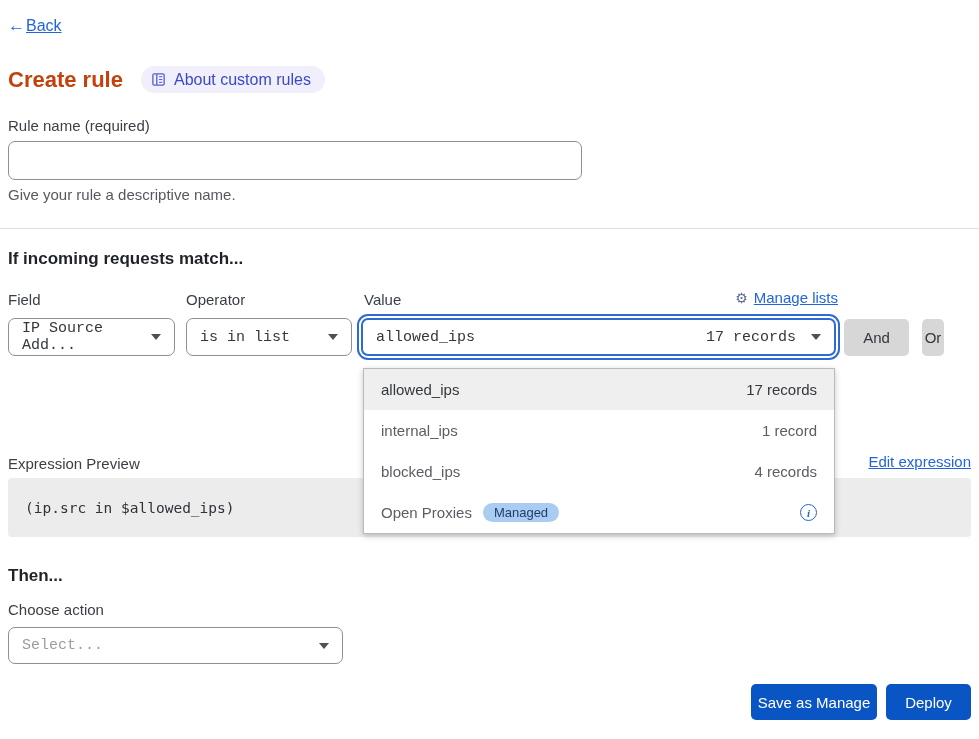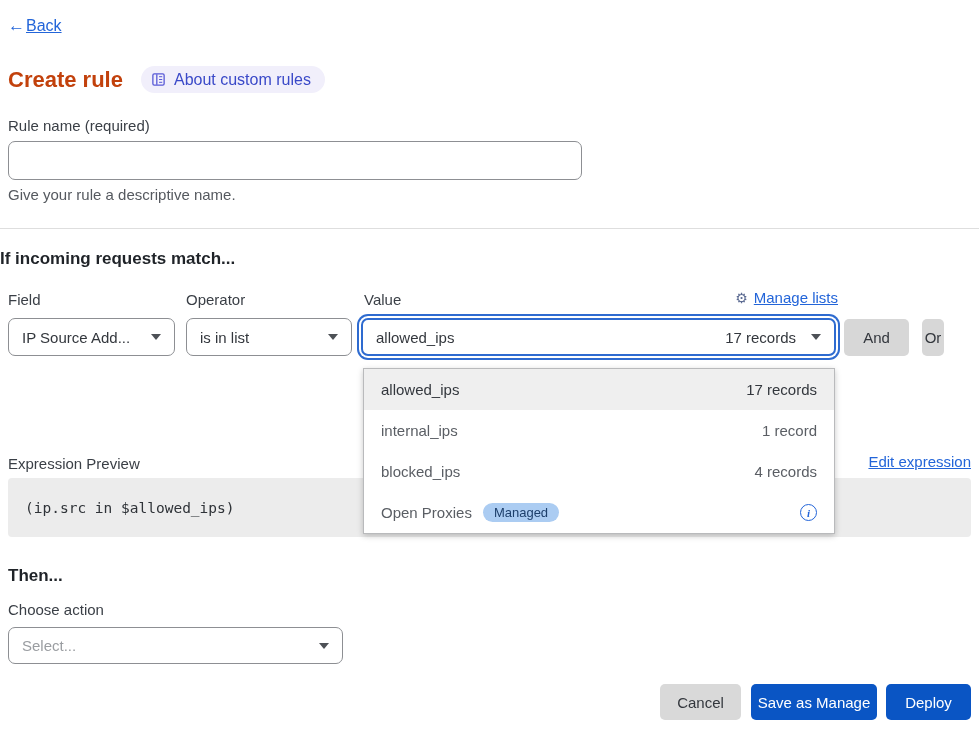--- a/index.html
+++ b/index.html
@@ -35,35 +35,35 @@
   .rule-name-input {
     position:absolute; left:8px; top:141px; width:574px; height:39px;
     border:1px solid #8d8f93; border-radius:7px; background:#fff;
     font-family:inherit; font-size:15px; padding:0 12px; color:#30353b; outline:none;
   }
   .helper-text { position:absolute; left:8px; top:186px; font-size:15px; color:#55595f; }
 
   .divider { position:absolute; left:0; top:228px; width:979px; height:0; border-top:1px solid #dedede; }
 
   .section-heading { position:absolute; font-size:17px; font-weight:700; color:#1f2328; }
-  .match-heading { left:0; top:249px; }
+  .match-heading { left:8px; top:249px; }
 
   .col-label { position:absolute; top:291px; }
   .lbl-field { left:8px; }
   .lbl-operator { left:186px; }
   .lbl-value { left:364px; }
 
   .manage-lists { position:absolute; top:289px; right:141px; font-size:15px; display:flex; align-items:center; gap:6px; }
   .gear-icon { font-size:14px; color:#5c6b92; text-decoration:none; }
 
   .select-box {
     position:absolute; top:318px; height:38px;
     border:1px solid #8d8f93; border-radius:7px; background:#fff;
     display:flex; align-items:center; justify-content:space-between;
-    padding:8px 13px; font-size:15px; color:#33373d; cursor:pointer;
+    padding:8px 13px; font-size:15px; color:#33373d; cursor:pointer;font-family:Liberation Mono, monospace;
   }
   .sel-field { left:8px; width:167px; }
   .sel-operator { left:186px; width:166px; }
   .sel-value {
     left:361px; width:475px;
     border:2px solid #2e6bd0;
     box-shadow:0 0 0 2px #ffffff, 0 0 0 4px #2e6bd0;
   }
   .sel-value-right { display:flex; align-items:center; gap:15px; }
   .caret {
@@ -225,17 +225,16 @@
     <code class="expr-code">(ip.src in $allowed_ips)</code>
   </div>
 
   <h2 class="section-heading then-heading">Then...</h2>
   <label class="field-label action-label">Choose action</label>
   <div class="select-box sel-action">
     <span class="placeholder-text">Select...</span>
     <span class="caret"></span>
   </div>
 
-  <button class="footer-btn cancel-btn">Cancel</button>
   <button class="footer-btn primary-btn save-draft-btn">Save as Manage</button>
   <button class="footer-btn primary-btn deploy-btn">Deploy</button>
 
 </div>
 
 </body></html>

